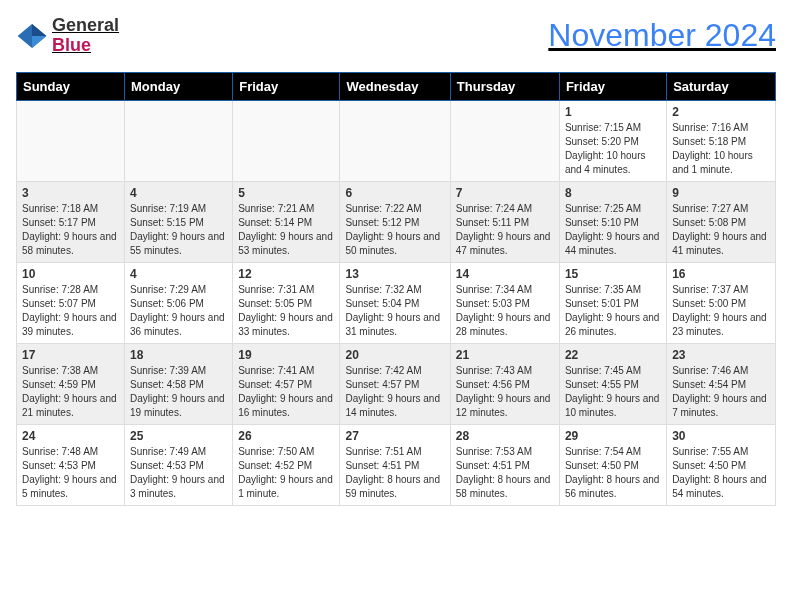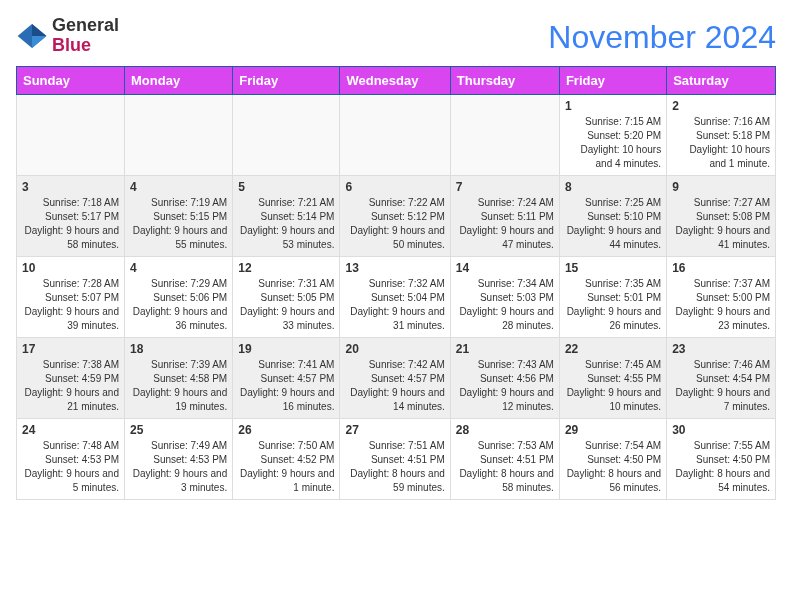--- a/index.html
+++ b/index.html
@@ -6,22 +6,23 @@
     body {
       font-family: Arial, sans-serif;
       background: #fff;
       width: 792px;
       min-height: 612px;
       padding: 16px;
     }
     .header {
       display: flex;
       justify-content: space-between;
-      align-items: flex-end;
-      margin-bottom: 10px;
+      align-items: center;
+      margin-bottom: 16px;
+      text-decoration: underline;
     }
     .logo {
       display: flex;
       align-items: center;
       gap: 4px;
     }
     .logo-text {
       font-size: 18px;
       font-weight: bold;
       line-height: 1.1;
@@ -43,21 +44,21 @@
     .location {
       font-size: 14px;
       color: #555;
     }
     .calendar {
       width: 100%;
       border-collapse: collapse;
       border: 1px solid #ccc;
     }
     .calendar th {
-      background-color: #d946ef;
+      background-color: #000000;
       color: #fff;
       text-align: left;
       padding: 6px 6px;
       font-size: 13px;
       border: 1px solid #1a5da5;
     }
     .calendar td {
       vertical-align: top;
       padding: 4px 5px;
       border: 1px solid #ddd;
@@ -73,21 +74,20 @@
     .day-number {
       font-size: 12px;
       font-weight: bold;
       display: block;
       margin-bottom: 2px;
     }
     .day-info {
       font-size: 10px;
       line-height: 1.4;
       color: #333;
-      text-align: right;
     }
     tr:nth-child(even) td:not(.empty) {
       background: #f5f5f5;
     }
     tr:nth-child(odd) td:not(.empty) {
       background: #fff;
     }
     .row-shade td {
       background: #efefef !important;
     }

